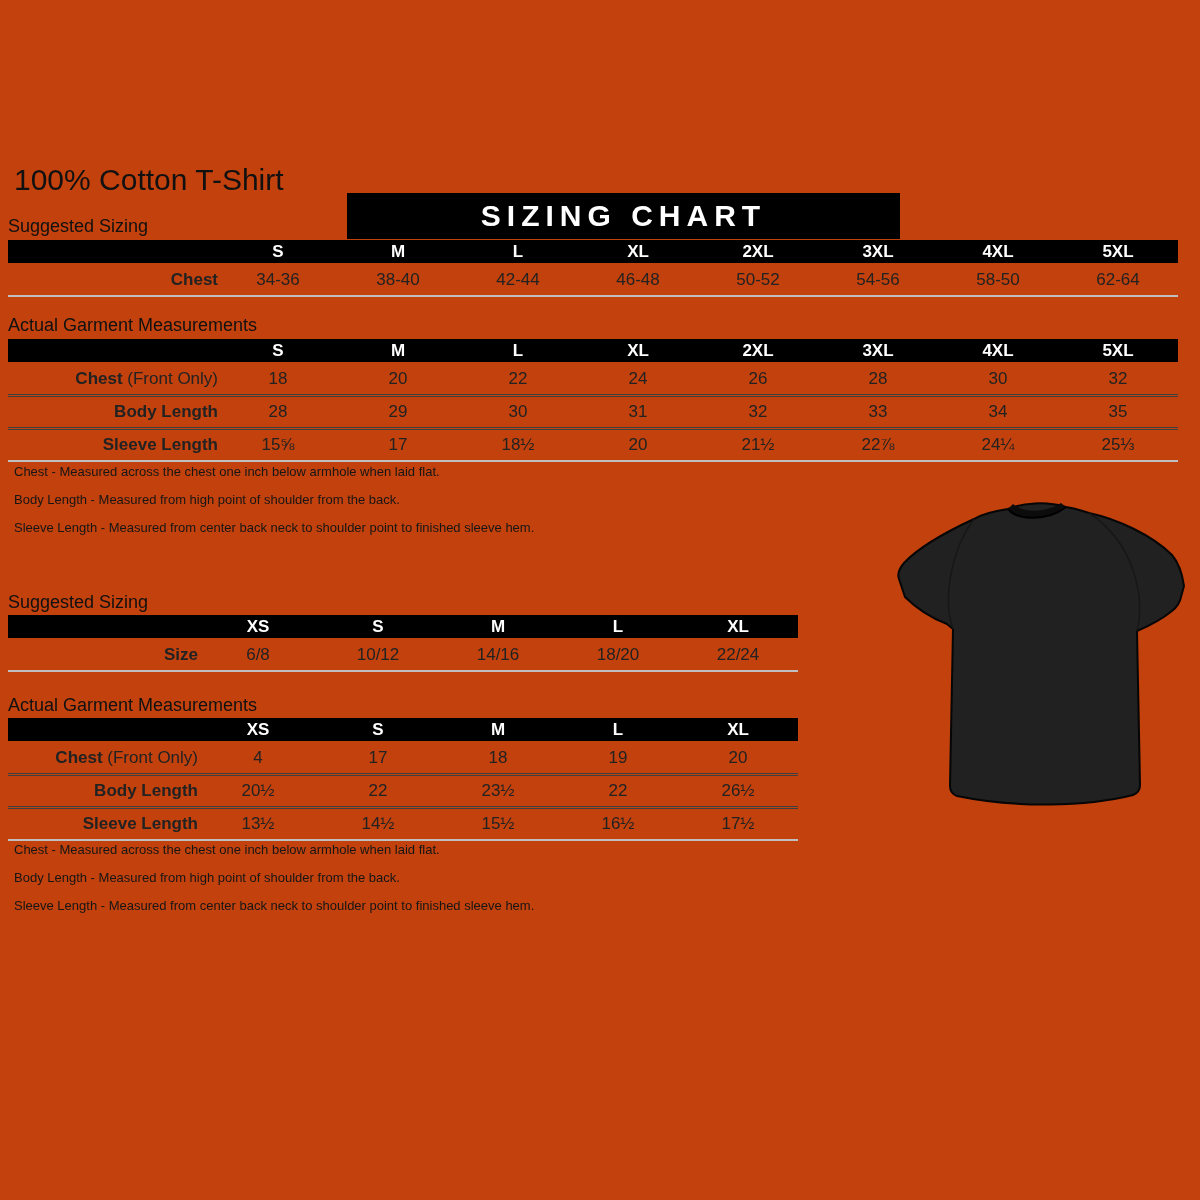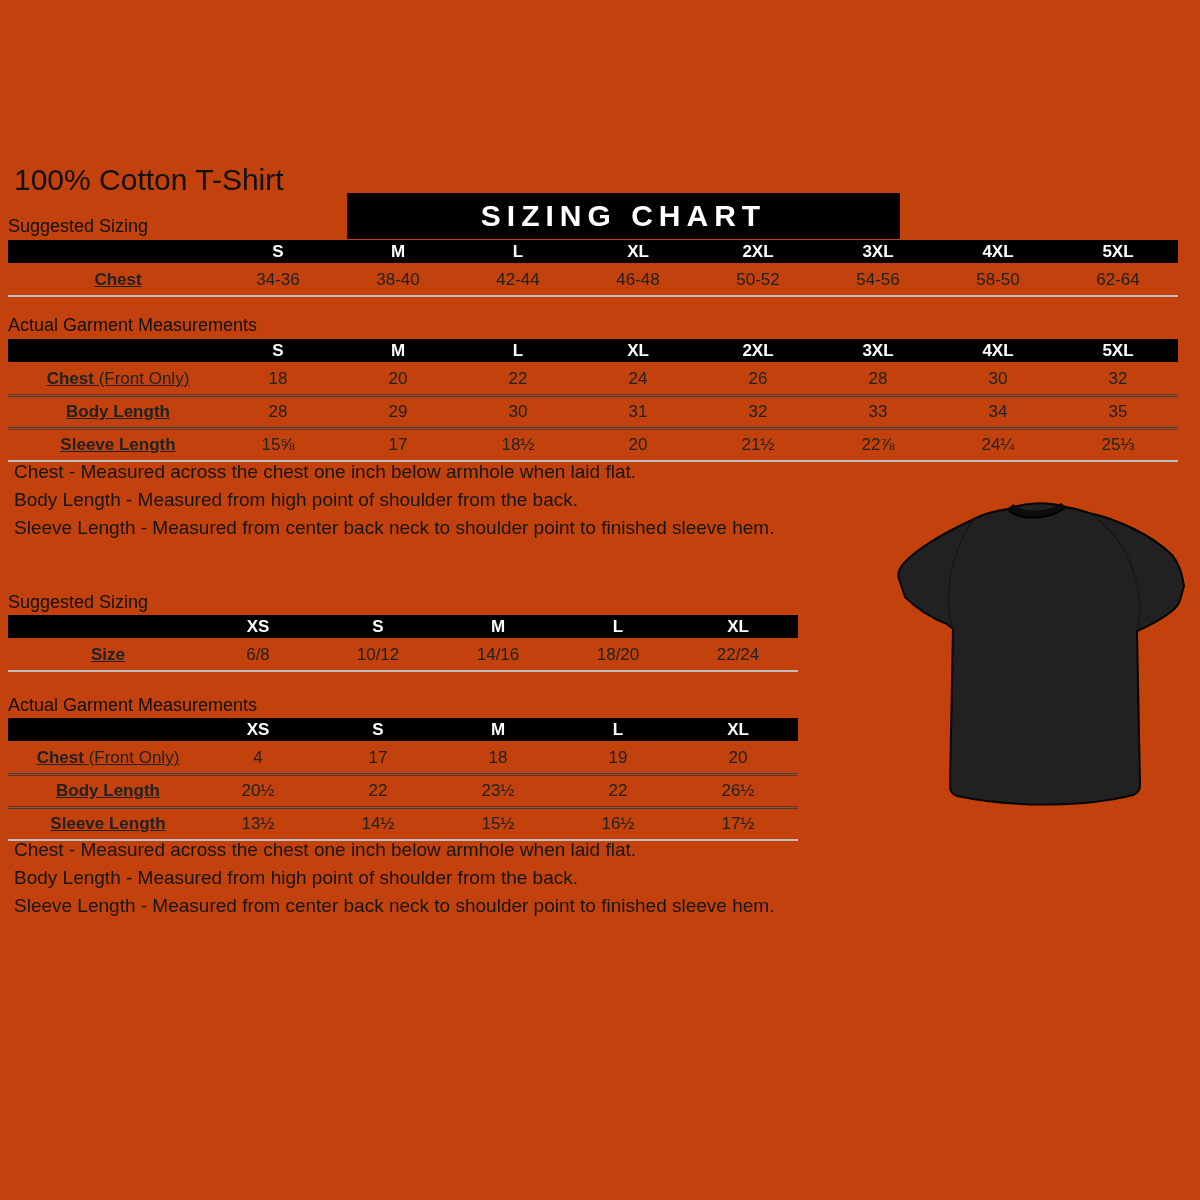--- a/index.html
+++ b/index.html
@@ -13,25 +13,25 @@
     background:#000;color:#fff;font-size:30px;font-weight:bold;letter-spacing:6px;
     display:flex;align-items:center;justify-content:center;margin-top:27px;
   }
   .section-label{position:absolute;font-size:18px;color:#111;}
   .sizing-table{position:absolute;font-size:17px;color:#222;}
   .thead{display:flex;align-items:center;background:#000;color:#fff;font-weight:bold;height:23px;margin-bottom:2px;}
   .trow{display:flex;align-items:center;height:30px;}
   .trow ~ .trow{border-top:3px double #3f3f3f;}
   .trow:last-child{border-bottom:2px solid #bfbfbf;}
   .cell{flex:1;text-align:center;}
-  .lbl{flex:0 0 auto;text-align:center;padding-left:10px;box-sizing:border-box;text-decoration:underline;}
+  .lbl{flex:0 0 auto;text-align:right;padding-left:10px;box-sizing:border-box;}
   .adult-t .lbl{width:210px;}
   .youth-t .lbl{width:190px;}
   .b{font-weight:bold;}
-  .notes{position:absolute;left:14px;font-size:19px;color:#161616;}
+  .notes{position:absolute;left:14px;font-size:13px;color:#161616;}
   .notes div{line-height:28px;}
   .youth-title{position:absolute;left:8px;top:549px;font-size:28px;font-weight:bold;color:#0d0d0d;}
   .tshirt-wrap{position:absolute;left:890px;top:478px;width:305px;height:335px;}
 </style>
 </head>
 <body>
 
 <div id="canvas">
 
   <div class="main-title">100% Cotton T-Shirt</div>

